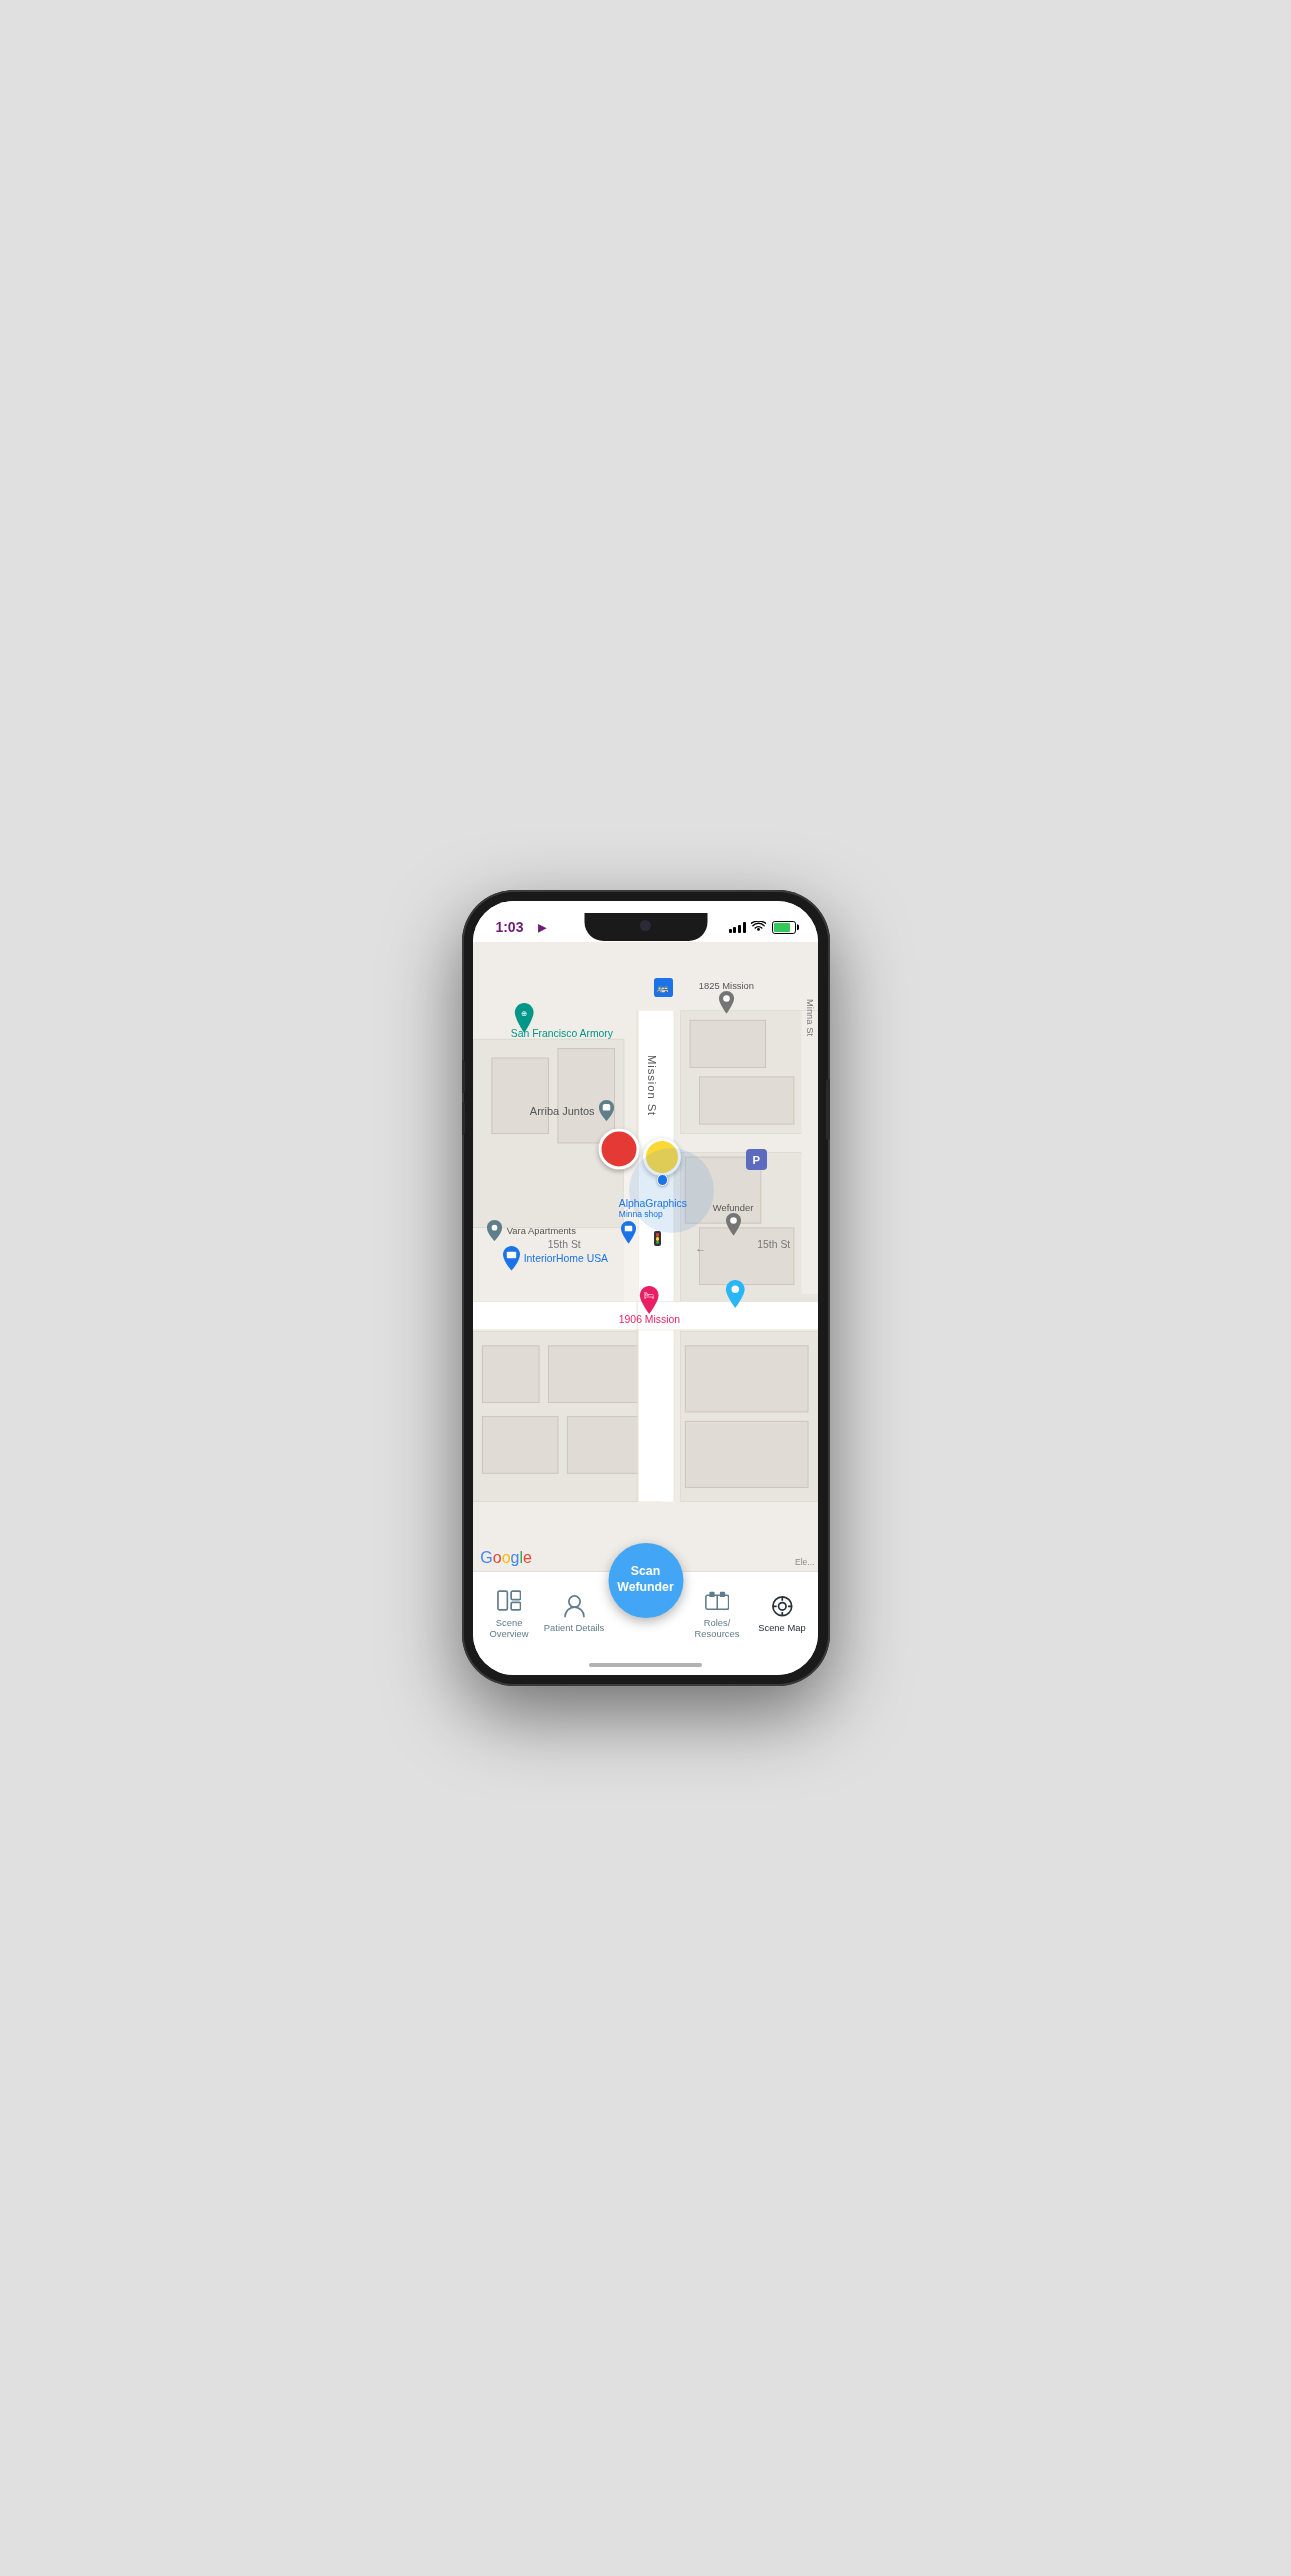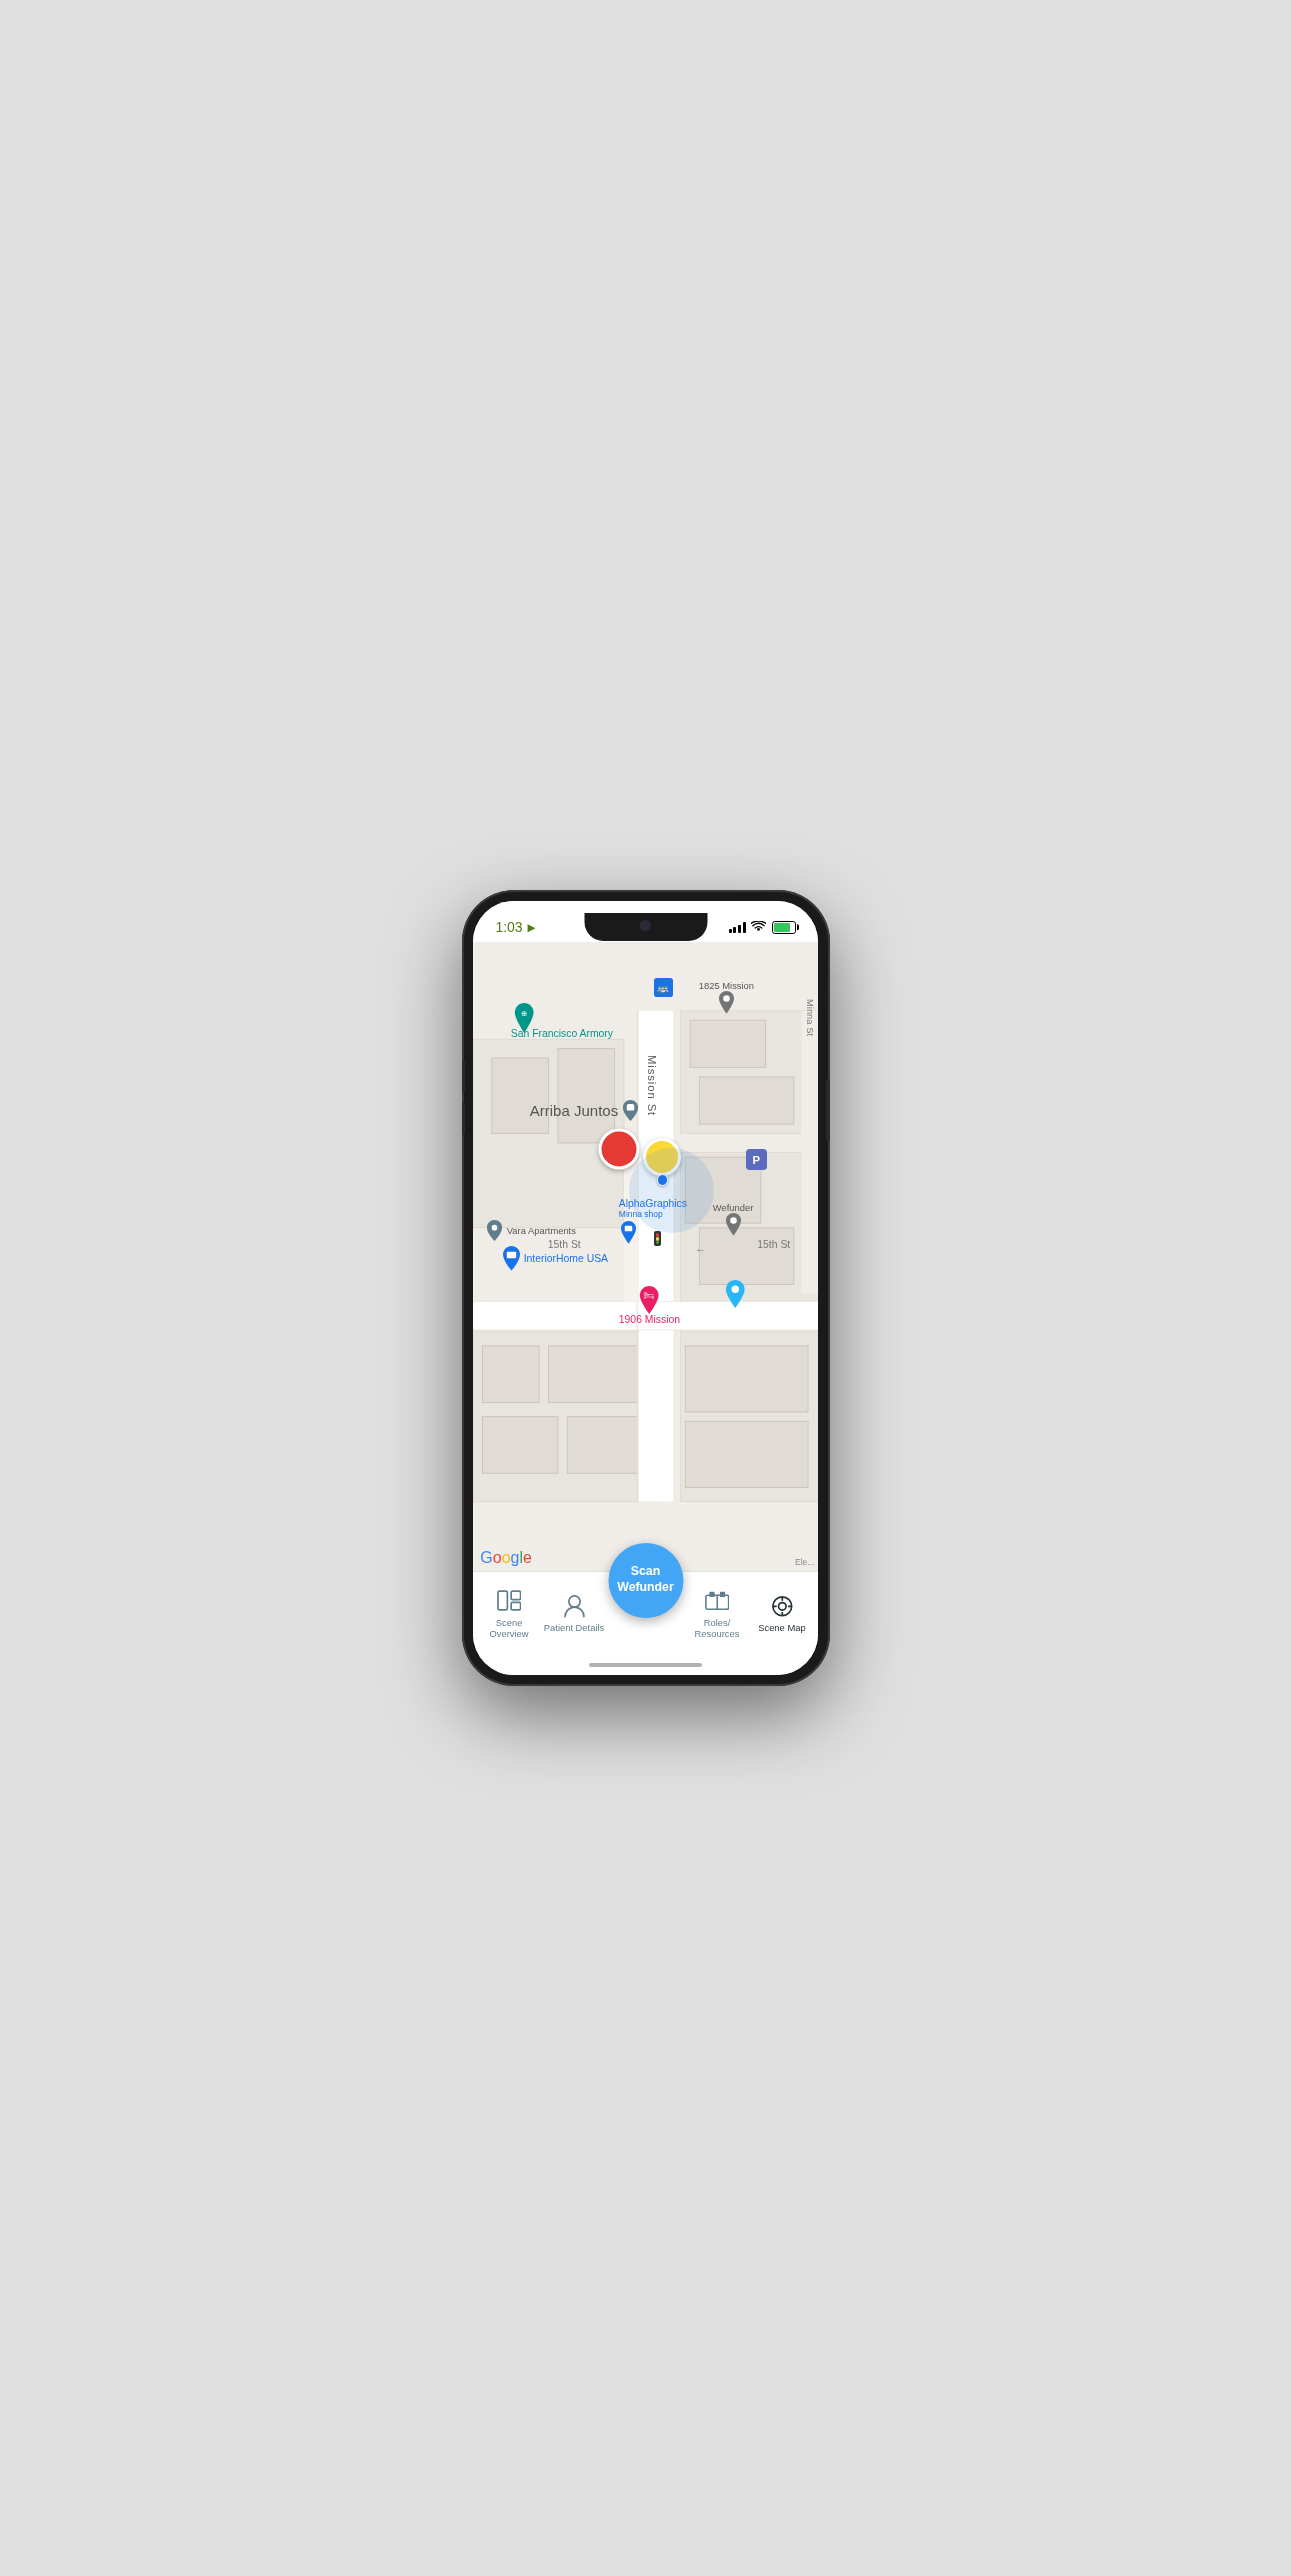--- a/index.html
+++ b/index.html
@@ -62,25 +62,25 @@
       align-items: center;
       justify-content: space-between;
       padding: 0 22.6px;
       padding-top: 11.3px;
       background: #fff;
       position: relative;
       z-index: 10;
     }
     .status-time {
       font-size: 14px;
-      font-weight: 400;
-      color: #4d7c0f;
-      display: flex;
-      align-items: center;
-      gap: 3px;
+      font-weight: 700;
+      color: #701a75;
+      display: flex;
+      align-items: center;
+      gap: 13px;
     }
     .status-icons {
       display: flex;
       align-items: center;
       gap: 5.7px;
     }
     .signal-bars {
       display: flex;
       align-items: flex-end;
       gap: 1.9px;
@@ -406,21 +406,21 @@
         <span style="font-size: 10.4px; color: #009688; font-weight: 500; white-space: nowrap; margin-top: -3.8px;">San Francisco Armory</span>
       </div>
 
       <div style="position:absolute; top: 36px; left: 181px;">
         <div style="width: 19px; height: 19px; background: #1a73e8; border-radius: 2.8px; display: flex; align-items: center; justify-content: center;">
           <span style="color: #fff; font-size: 9.4px;">🚌</span>
         </div>
       </div>
 
       <div style="position:absolute; top: 158px; left: 57px; display: flex; align-items: center; gap: 3.8px;">
-        <span style="font-size: 15px; color: #555; white-space: nowrap;">Arriba Juntos</span>
+        <span style="font-size: 11px; color: #555; white-space: nowrap;">Arriba Juntos</span>
         <svg width="17" height="21" viewBox="0 0 18 22">
           <path d="M9 0C4.5 0 1 3.5 1 8c0 6 8 14 8 14s8-8 8-14C17 3.5 13.5 0 9 0z" fill="#607d8b"></path>
           <rect x="5" y="5" width="8" height="6" fill="#fff" rx="1"></rect>
           <rect x="6" y="4" width="6" height="2" fill="#fff" rx="0.5"></rect>
         </svg>
       </div>
 
       <div class="red-marker" style="top: 207px; left: 146px;"></div>
 
       <div class="yellow-marker" style="top: 215px; left: 189px;"></div>

